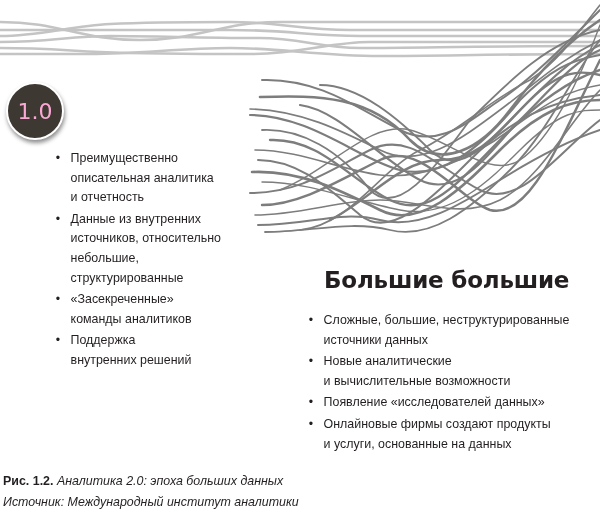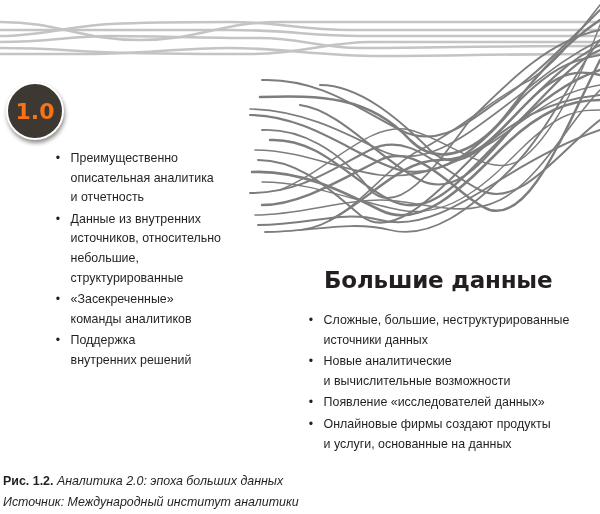--- a/index.html
+++ b/index.html
@@ -26,27 +26,27 @@
       left: 0; top: 0;
       width: 600px;
       height: 470px;
     }
     .badge {
       position: absolute;
       width: 58px;
       height: 58px;
       border-radius: 50%;
       background: #3e3832;
-      color: #f97316;
+      color: #f9a8d4;
       display: flex;
       align-items: center;
       justify-content: center;
       font-family: "DejaVu Sans", sans-serif;
       font-size: 22px;
-      font-weight: bold;
+      font-weight: normal;
       box-shadow: 1px 3px 4px rgba(0,0,0,0.45);
       border: 2px solid #ffffff;
       box-sizing: border-box;
     }
     .badge-1 { left: 6px; top: 82px; }
     .badge-2 { left: 252px; top: 254px; }
 
     .title-1 {
       position: absolute;
       left: 71px;
@@ -170,21 +170,21 @@
       <span class="line-break">«Засекреченные»</span>
       <span class="line-break">команды аналитиков</span>
     </li>
     <li>
       <span class="dot">•</span>
       <span class="line-break">Поддержка</span>
       <span class="line-break">внутренних решений</span>
     </li>
   </ul>
 
-  <div class="title-2">Большие данные</div>
+  <div class="title-2">Большие большие</div>
   <ul class="bullets bullets-2">
     <li>
       <span class="dot">•</span>
       <span class="line-break">Сложные, большие, неструктурированные</span>
       <span class="line-break">источники данных</span>
     </li>
     <li>
       <span class="dot">•</span>
       <span class="line-break">Новые аналитические</span>
       <span class="line-break">и вычислительные возможности</span>

